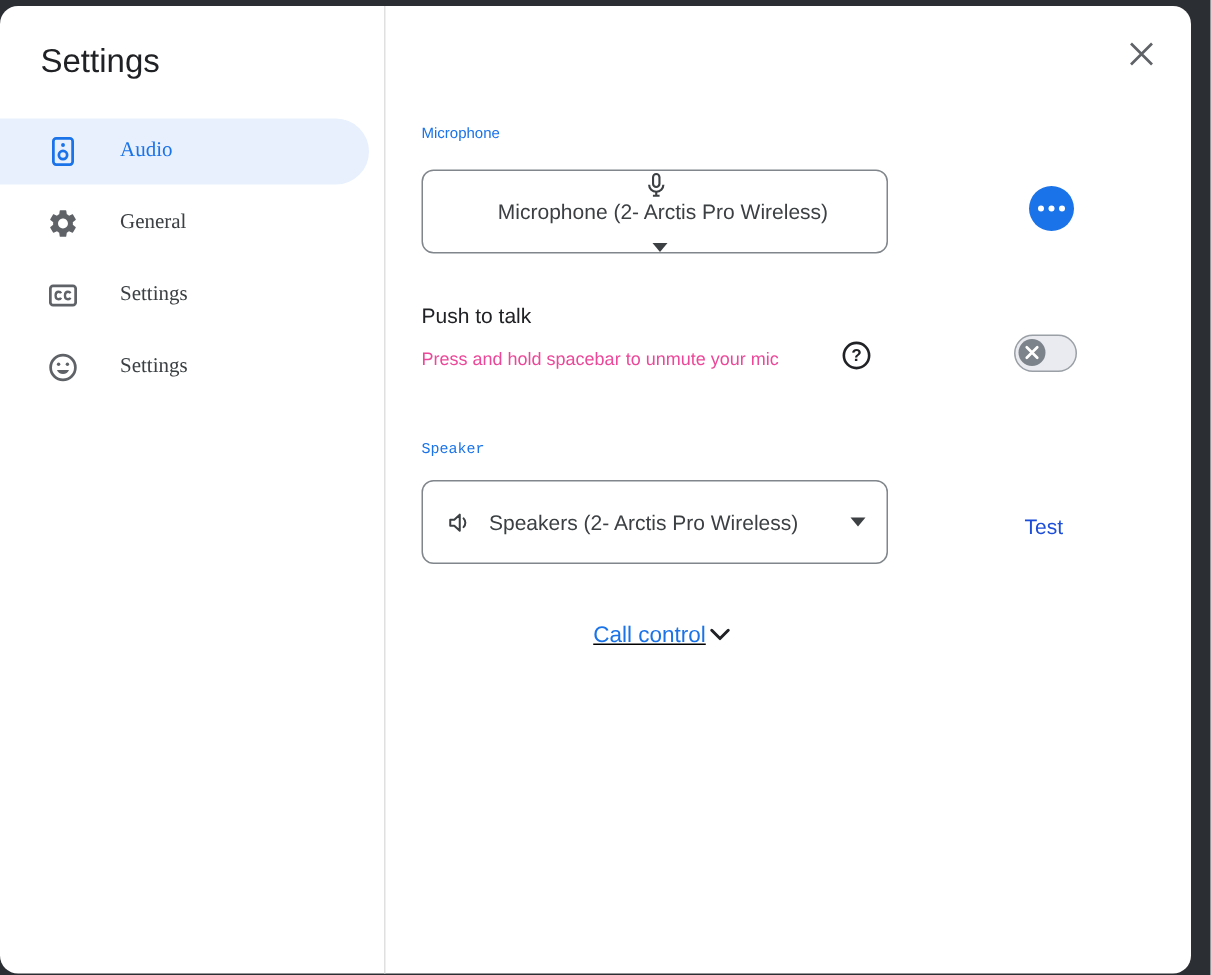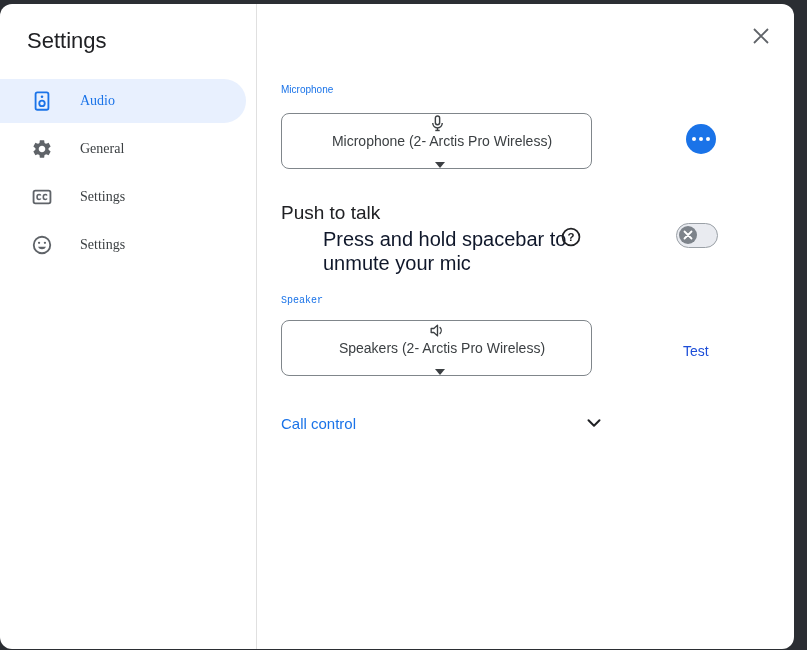--- a/index.html
+++ b/index.html
@@ -85,21 +85,21 @@
     width: 311px; height: 56px;
     border: 1px solid #80868b;
     border-radius: 8px;
     background: #fff;
     display: flex;
     align-items: center;
     padding: 0 14px 0 15px;
     cursor: pointer;
   }
   .dd-mic { top: 109px; flex-direction: column; }
-  .dd-speaker { top: 316px; flex-direction: column; }
+  .dd-speaker { top: 316px; }
   .dropdown .dd-text {
     margin-left: 10px;
     font-size: 14px;
     color: #3c4043;
     white-space: nowrap;
     flex: 1;
   }
   .caret {
     width: 0; height: 0;
     border-left: 5px solid transparent;
@@ -115,31 +115,30 @@
     background: #1a73e8;
     display: flex; align-items: center; justify-content: center;
     gap: 3px;
   }
   .level-indicator .dot {
     width: 4px; height: 4px; border-radius: 50%; background: #ffffff;
   }
   .ptt-title {
     position: absolute;
     left: 24px; top: 198px;
-    font-size: 19px;
+    font-size: 14px;
     color: #202124;
   }
   .ptt-desc {
     position: absolute;
     left: 24px; top: 223px;
     width: 280px;
-    font-size: 20px;
+    font-size: 12px;
     line-height: 24px;
-    color: #0f172a;
-    margin-left: 42px;
+    color: #ec4899;
   }
   .help-btn {
     position: absolute;
     left: 303px; top: 222px;
     width: 22px; height: 22px;
     background: none; border: none; padding: 0; cursor: pointer;
   }
   .toggle {
     position: absolute;
     left: 419px; top: 219px;
@@ -166,23 +165,23 @@
     color: #1d4ed8;
     cursor: pointer;
     padding: 4px 2px;
   }
   .call-control {
     position: absolute;
     left: 24px; top: 410px;
     width: 322px;
     display: flex;
     align-items: center;
-    justify-content: space-between;
-    cursor: pointer;
-    background: none; border: none; padding: 0;
+    justify-content: center;
+    cursor: pointer;
+    background: none; border: none; padding: 0; text-decoration: underline;
   }
   .call-control .cc-label {
     font-size: 15px;
     color: #1a73e8;
     font-family: "Liberation Sans", sans-serif;
   }
 </style>
 </head>
 <body>
 

